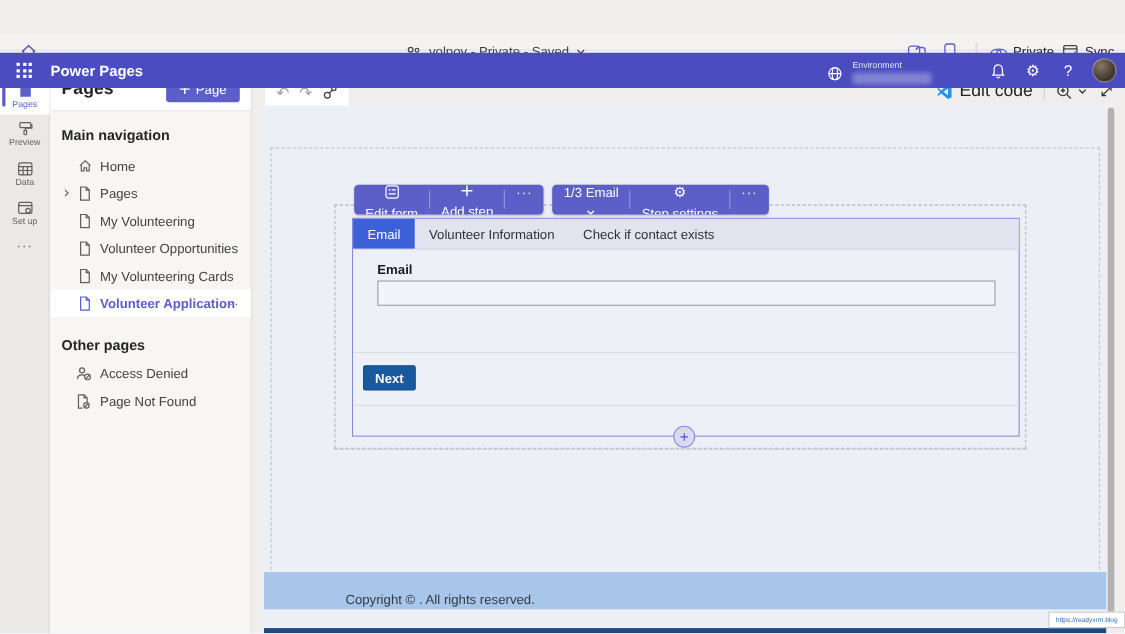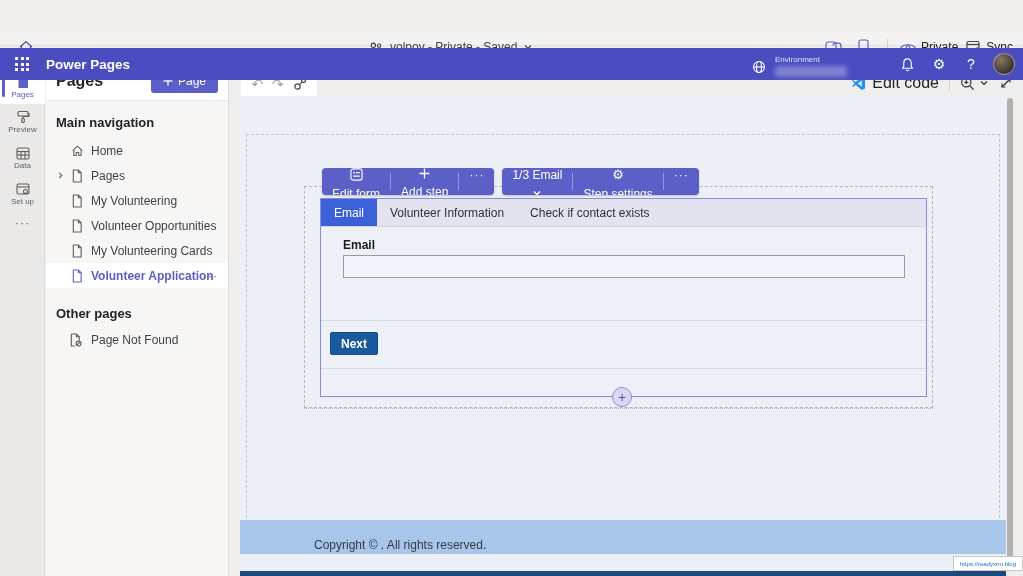--- a/index.html
+++ b/index.html
@@ -340,20 +340,31 @@
             <path d="M2.5 1 h5.5 l3 3 v10 h-8.5 z"></path>
             <path d="M8 1 v3 h3"></path>
           </svg>
       </span>
       <span class="sb-label">Volunteer Application</span>
       <span class="sb-more">···</span>
     </div>
 
     <div class="sb-heading" style="margin-top:18px">Other pages</div>
 
+    <div class="sb-item other-item" style="margin-top:6px">
+      <span class="oth-ic">
+        <svg width="14" height="13" viewBox="0 0 15 14" fill="none" stroke="#605e5c" stroke-width="1.2">
+          <circle cx="6" cy="4" r="2.4"></circle>
+            <path d="M1.5 12.5 C1.5 9.8 3.5 8.3 6 8.3 C7 8.3 7.9 8.5 8.6 9"></path>
+          <circle cx="11.3" cy="10.5" r="2.8"></circle>
+            <line x1="9.4" y1="12.4" x2="13.2" y2="8.6"></line>
+        </svg>
+      </span>
+      <span class="sb-label">Access Denied</span>
+    </div>
     <div class="sb-item other-item">
       <span class="oth-ic">
         <svg width="13" height="14" viewBox="0 0 14 15" fill="none" stroke="#605e5c" stroke-width="1.2">
           <path d="M2.5 1 h5.5 l3 3 v4 M6.5 14 h-4 v-13"></path>
             <path d="M8 1 v3 h3"></path>
           <circle cx="10.3" cy="11.3" r="2.6"></circle>
             <line x1="8.5" y1="13.1" x2="12.1" y2="9.5"></line>
         </svg>
       </span>
       <span class="sb-label">Page Not Found</span>

